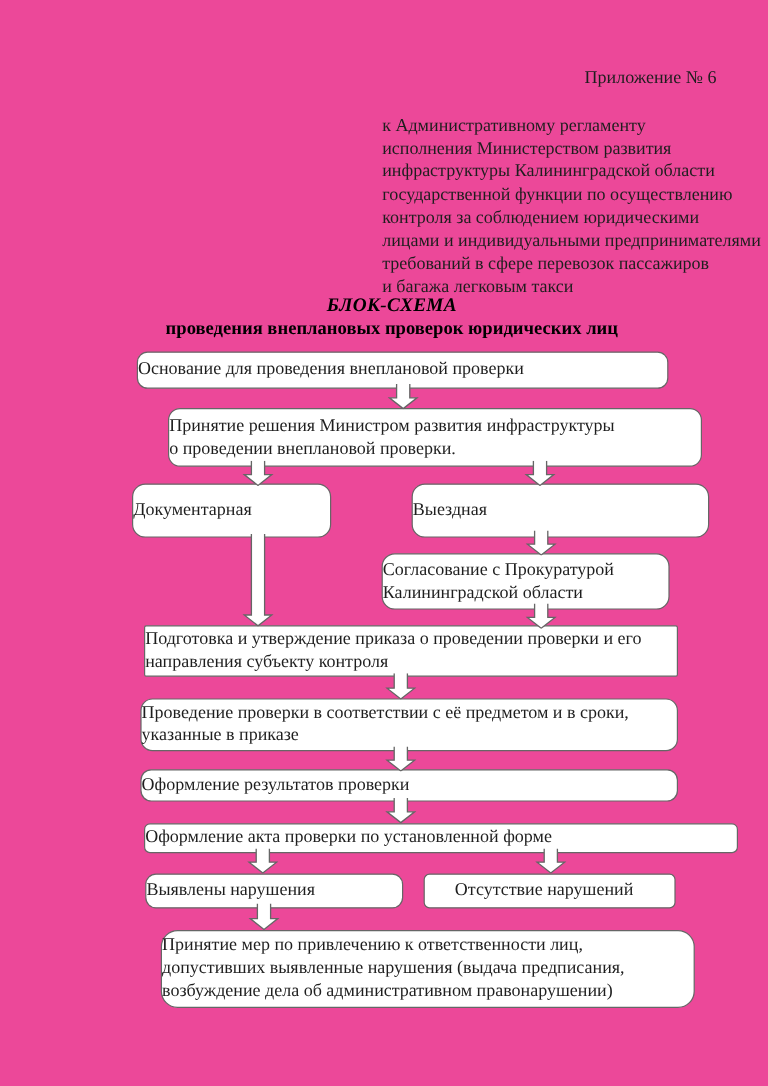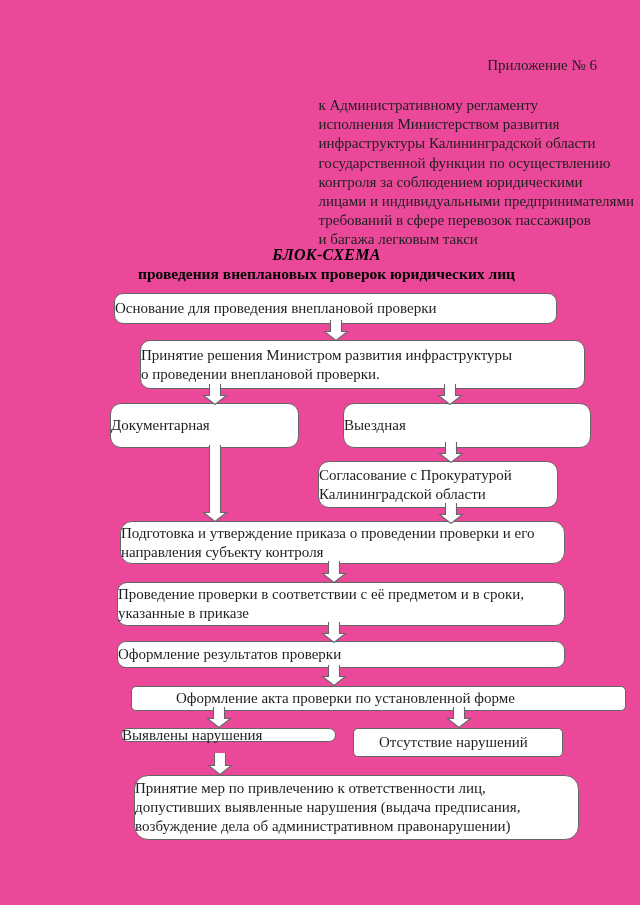--- a/index.html
+++ b/index.html
@@ -53,52 +53,52 @@
 
   <div class="node" style="left:114px;top:293px;width:443px;height:31px;border-radius:9px;">
     <div class="ln">Основание для проведения внеплановой проверки</div>
   </div>
 
   <div class="node" style="left:113px;top:340px;width:445px;height:49px;border-radius:10px;margin-left:27px;">
     <div class="ln">Принятие решения Министром развития инфраструктуры</div>
     <div class="ln">о проведении внеплановой проверки.</div>
   </div>
 
-  <div class="node" style="left:110px;top:403px;width:189px;height:45px;border-radius:11px;">
+  <div class="node" style="left:110px;top:403px;width:166px;height:45px;border-radius:11px;">
     <div class="ln">Документарная</div>
   </div>
 
   <div class="node" style="left:343px;top:403px;width:248px;height:45px;border-radius:11px;">
     <div class="ln">Выездная</div>
   </div>
 
   <div class="node" style="left:318px;top:461px;width:240px;height:47px;border-radius:11px;">
     <div class="ln">Согласование с Прокуратурой</div>
     <div class="ln">Калининградской области</div>
   </div>
 
-  <div class="node" style="left:120px;top:521px;width:445px;height:43px;border-radius:12px;">
+  <div class="node" style="left:120px;top:521px;width:445px;height:43px;border-radius:2px;">
     <div class="ln">Подготовка и утверждение приказа о проведении проверки и его</div>
     <div class="ln">направления субъекту контроля</div>
   </div>
 
   <div class="node" style="left:117px;top:582px;width:448px;height:44px;border-radius:10px;">
     <div class="ln">Проведение проверки в соответствии с её предметом и в сроки,</div>
     <div class="ln">указанные в приказе</div>
   </div>
 
   <div class="node" style="left:117px;top:641px;width:448px;height:27px;border-radius:9px;">
     <div class="ln">Оформление результатов проверки</div>
   </div>
 
-  <div class="node" style="left:131px;top:686px;width:495px;height:25px;border-radius:5px;padding-left:44px;">
+  <div class="node" style="left:120px;top:686px;width:495px;height:25px;border-radius:5px;">
     <div class="ln">Оформление акта проверки по установленной форме</div>
   </div>
 
-  <div class="node" style="left:121px;top:728px;width:215px;height:14px;border-radius:9px;">
+  <div class="node" style="left:121px;top:728px;width:215px;height:29px;border-radius:9px;">
     <div class="ln">Выявлены нарушения</div>
   </div>
 
   <div class="node" style="left:353px;top:728px;width:210px;height:29px;border-radius:5px;padding-left:25px;">
     <div class="ln">Отсутствие нарушений</div>
   </div>
 
   <div class="node" style="left:134px;top:775px;width:445px;height:65px;border-radius:14px;">
     <div class="ln">Принятие мер по привлечению к ответственности лиц,</div>
     <div class="ln">допустивших выявленные нарушения (выдача предписания,</div>

